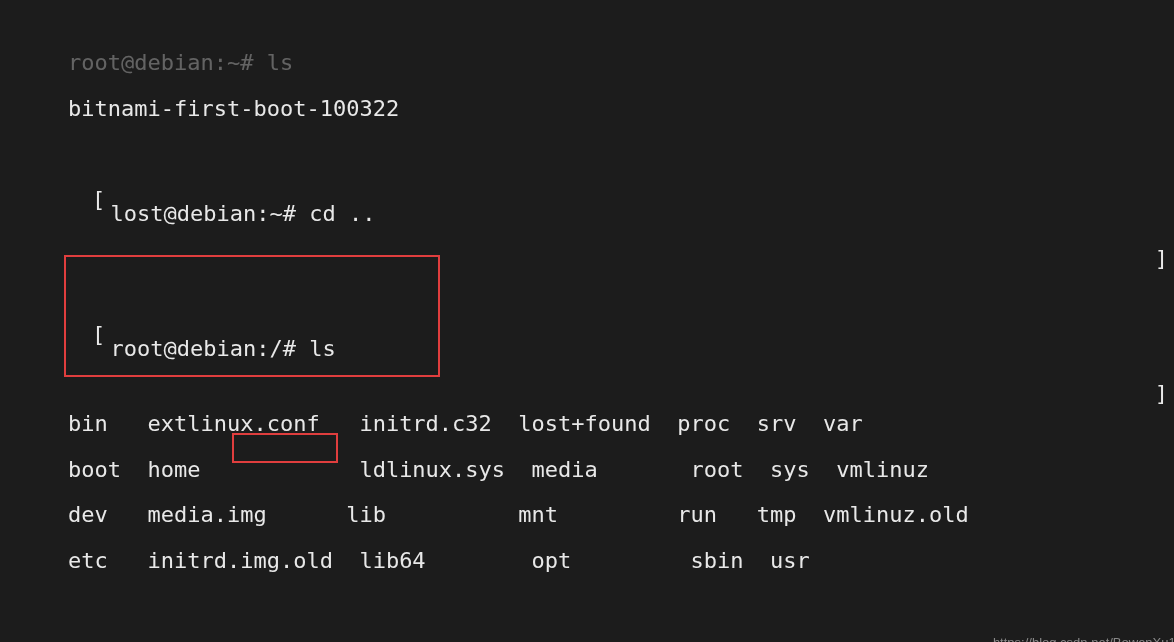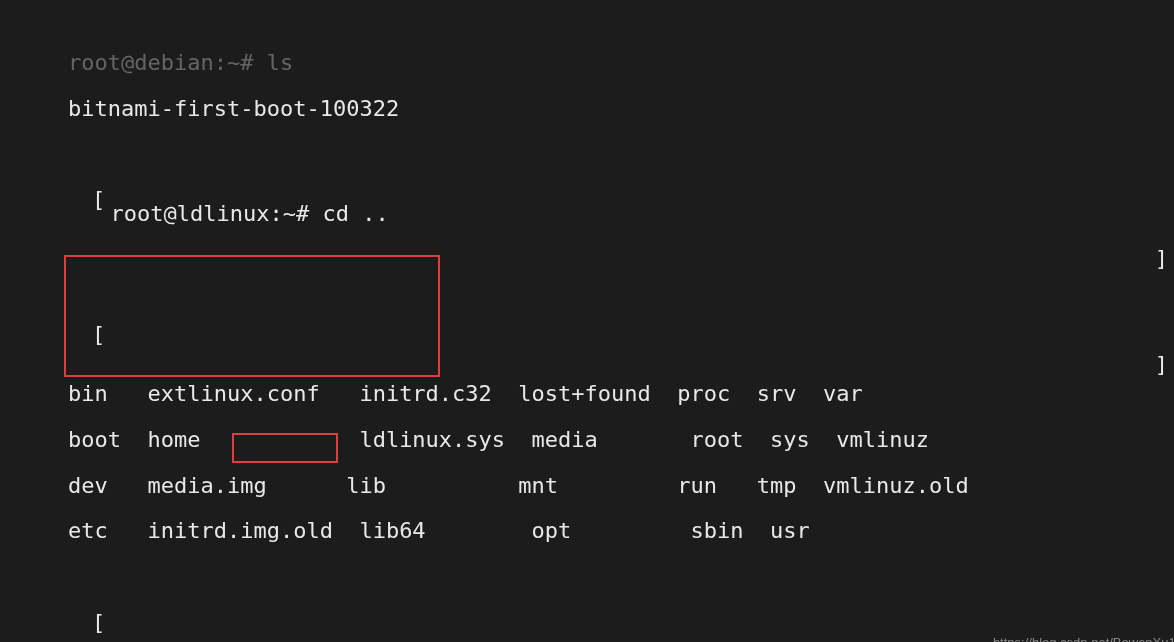--- a/index.html
+++ b/index.html
@@ -51,26 +51,27 @@
   }
 </style>
 </head>
 <body>
 
 <div class="line dimmed">root@debian:~# ls</div>
 <div class="line">bitnami-first-boot-100322</div>
 
 <div class="line">
   <span class="bracket-left">[</span>
-  <span>root@ldlinux:~# cd ..</span>
+  <span>lost@debian:~# cd ..</span>
   <span class="bracket-right">]</span>
 </div>
 
 <div class="line">
   <span class="bracket-left">[</span>
+  <span>root@debian:/# ls</span>
   <span class="bracket-right">]</span>
 </div>
 
 <div class="line">bin   extlinux.conf   initrd.c32  lost+found  proc  srv  var</div>
 <div class="line">boot  home            ldlinux.sys  media       root  sys  vmlinuz</div>
 <div class="line">dev   media.img      lib          mnt         run   tmp  vmlinuz.old</div>
 <div class="line">etc   initrd.img.old  lib64        opt         sbin  usr</div>
 
 <div class="line">
   <span class="bracket-left">[</span>

